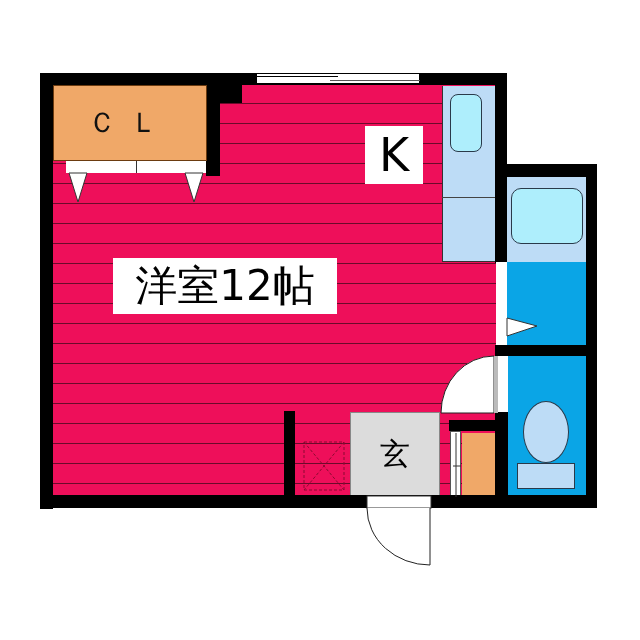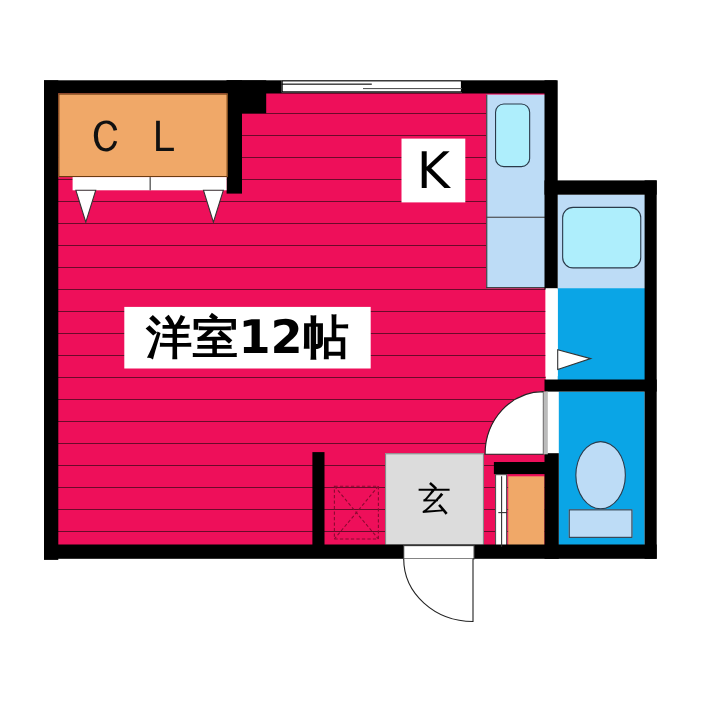--- a/index.html
+++ b/index.html
@@ -4,21 +4,21 @@
 <style>
   html, body { margin:0; padding:0; background:#ffffff; }
   body { width:640px; height:640px; position:relative; overflow:hidden; font-family:"DejaVu Sans", sans-serif; }
   .abs { position:absolute; }
   .wall { position:absolute; background:#000; }
   .room-main {
     position:absolute; background-color:#ee0f5a;
     background-image: repeating-linear-gradient(to bottom, transparent 0px, transparent 19px, #6b0a2a 19px, #6b0a2a 20px);
   }
   .label-box { position:absolute; background:#fff; color:#000; display:flex; align-items:center; justify-content:center; }
-  .cl { position:absolute; background:#f0a868; border:1px solid #6b3b10; box-sizing:border-box; display:flex; align-items:center; justify-content:center; font-size:40px; letter-spacing:14px; color:#111; }
+  .cl { position:absolute; background:#f0a868; border:1px solid #6b3b10; box-sizing:border-box; display:flex; align-items:center; justify-content:center; font-size:28px; letter-spacing:14px; color:#111; }
   svg { position:absolute; left:0; top:0; }
 </style>
 </head>
 <body>
 
 <div class="room-main" style="left:46px; top:84px; width:450px; height:412px;"></div>
 
 <div class="abs" style="left:442px; top:86px; width:54px; height:176px; background:#bddcf6; border-left:1px solid #333; border-bottom:1px solid #333; box-sizing:border-box;"></div>
 <div class="abs" style="left:450px; top:94px; width:32px; height:58px; background:#aeeefc; border:1px solid #2a3a4a; border-radius:8px; box-sizing:border-box;"></div>
 <div class="abs" style="left:442px; top:197px; width:54px; height:1px; background:#444;"></div>
@@ -75,13 +75,13 @@
 
   <rect x="304" y="442" width="40" height="48" fill="none" stroke="#8a0a30" stroke-width="1" stroke-dasharray="3,2"></rect>
   <line x1="304" y1="442" x2="344" y2="490" stroke="#8a0a30" stroke-width="1" stroke-dasharray="3,2"></line>
   <line x1="344" y1="442" x2="304" y2="490" stroke="#8a0a30" stroke-width="1" stroke-dasharray="3,2"></line>
 
   <line x1="456" y1="433" x2="456" y2="497" stroke="#333" stroke-width="1"></line>
   <line x1="453" y1="466" x2="461" y2="466" stroke="#333" stroke-width="1"></line>
 </svg>
 
 <div class="label-box" style="left:365px; top:126px; width:58px; height:58px; font-size:46px;">K</div>
-<div class="label-box" style="left:113px; top:279px; width:224px; height:56px; font-size:42px; font-weight:bold;">洋室12帖</div>
+<div class="label-box" style="left:113px; top:258px; width:224px; height:56px; font-size:42px; font-weight:normal;">洋室12帖</div>
 
 </body></html>

